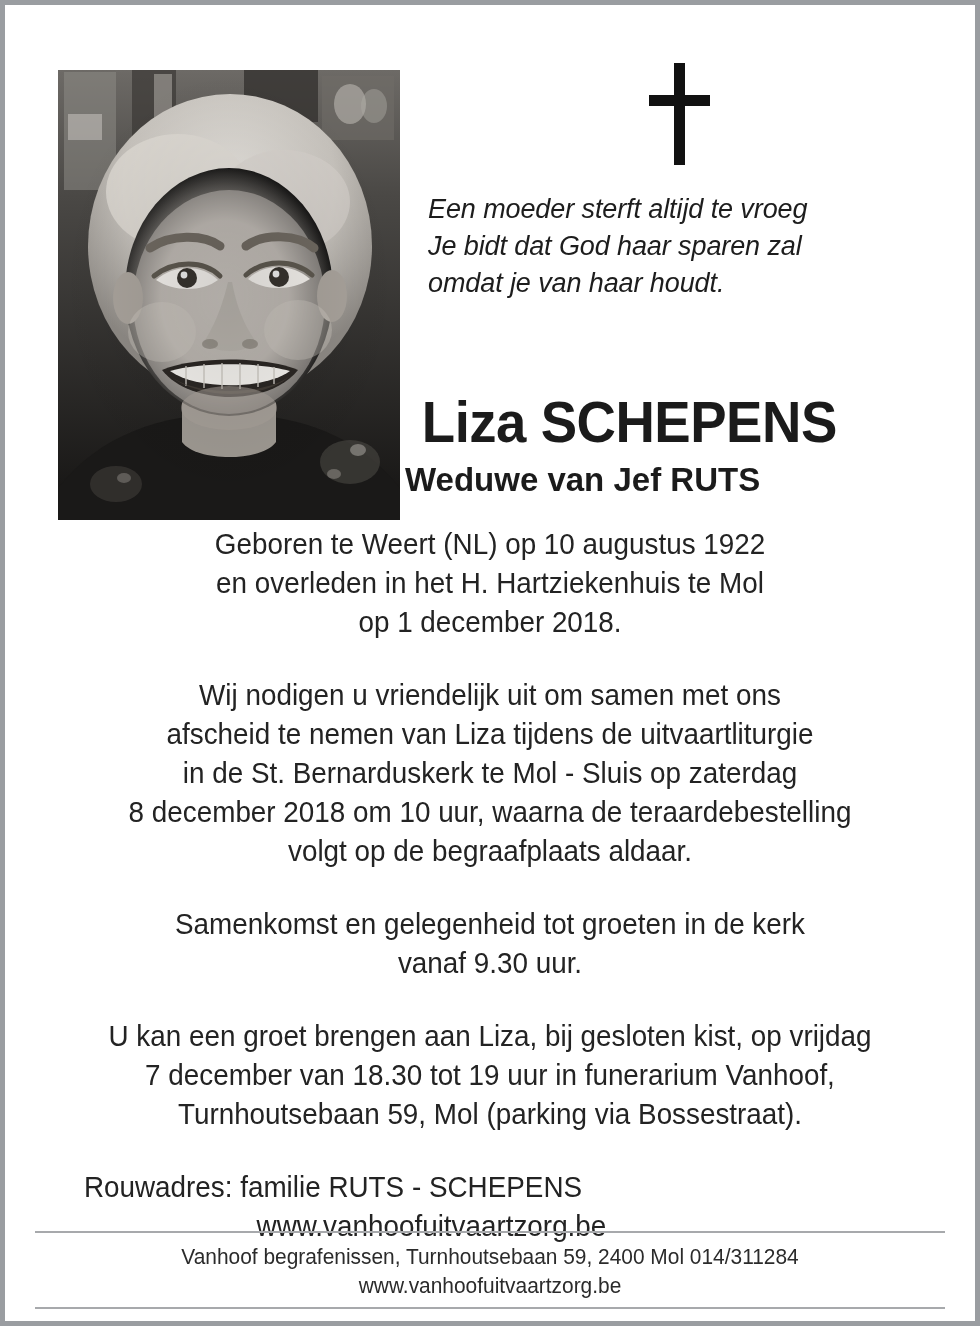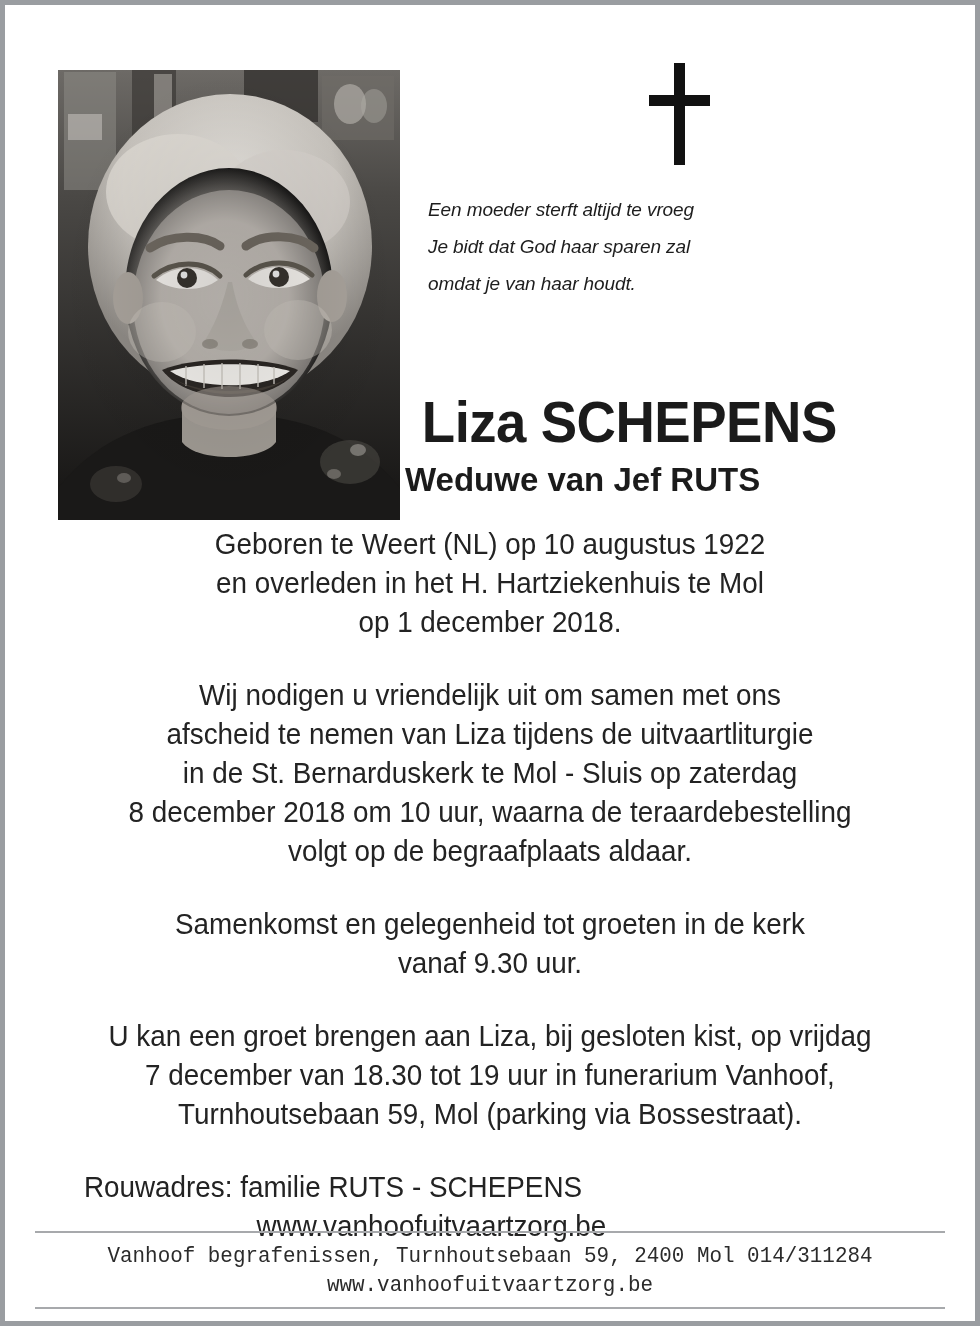--- a/index.html
+++ b/index.html
@@ -68,21 +68,21 @@
     background: #111111;
   }
 
   
   .poem {
     position: absolute;
     left: 423px;
     top: 186px;
     width: 520px;
     font-style: italic;
-    font-size: 19px;
+    font-size: 27px;
     line-height: 37px;
     color: #1d1d1d;
     letter-spacing: -0.1px;
   }
   .poem div { white-space: nowrap; }
 
   
   .name-block {
     position: absolute;
     left: 400px;
@@ -134,21 +134,20 @@
     text-align: center;
     padding-right: 150px;
   }
 
   
   .footer {
     position: absolute;
     left: 0;
     right: 0;
     bottom: 12px;
-    font-family: Liberation Mono, monospace;
   }
   .rule {
     height: 0;
     border-top: 2px solid #a7a9ac;
     margin: 0 30px;
   }
   .footer-text {
     text-align: center;
     font-size: 22px;
     line-height: 29px;

